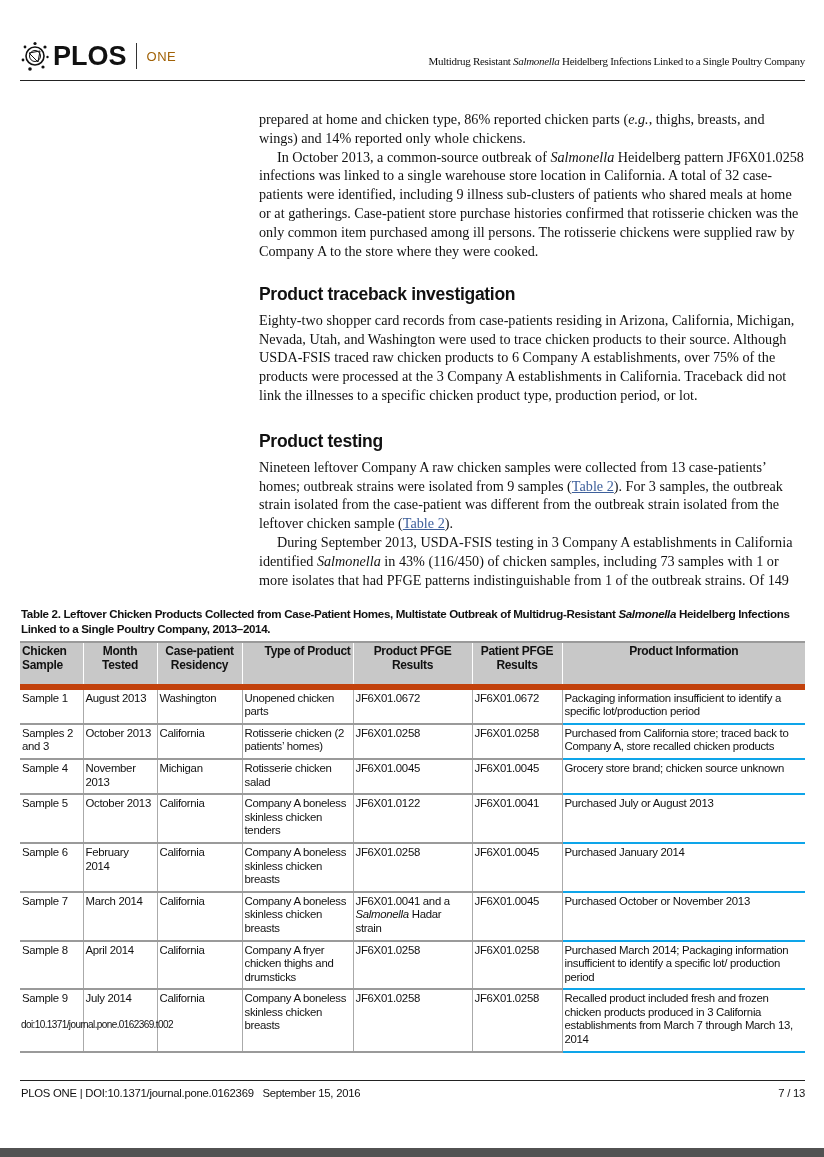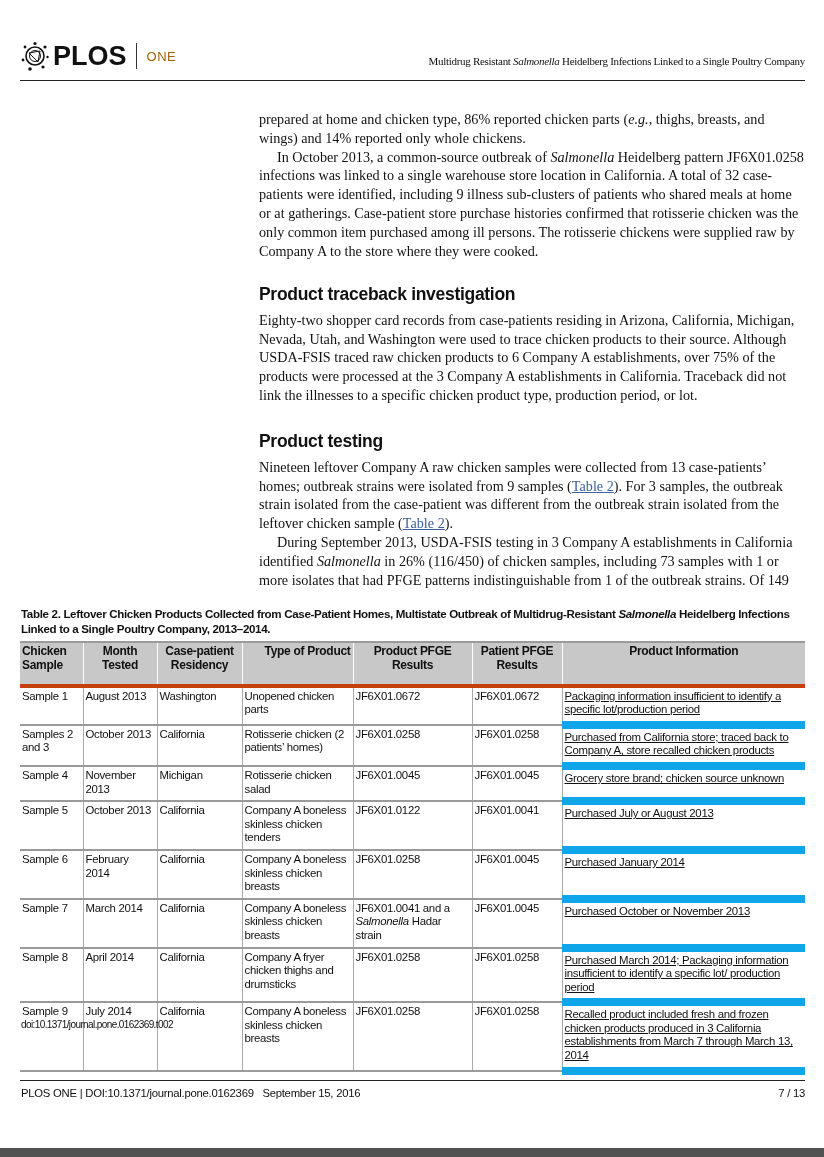--- a/index.html
+++ b/index.html
@@ -14,24 +14,24 @@
   .logo-sep { width: 1px; height: 26px; background: #333; margin: 0 10px 0 9px; }
   .logo-one { font-family: "Liberation Sans", sans-serif; font-size: 13px; letter-spacing: 0.5px; color: #a16207; }
   .running-title { position: absolute; right: 0; top: 19px; font-family: Liberation Serif, serif; font-size: 11px; letter-spacing: -0.3px; color: #111; }
   .body-col { position: absolute; left: 259px; width: 545px; font-size: 14.2px; line-height: 18.8px; }
   .body-col p { margin: 0; }
   .indent { text-indent: 18px; }
   .sec-head { font-family: "Liberation Sans", sans-serif; font-size: 17.5px; margin: 0; letter-spacing: -0.3px; }
   .link { color: #3d5f9b; text-decoration: underline; }
   .caption { position: absolute; left: 21px; top: 607px; width: 785px; font-family: "Liberation Sans", sans-serif; font-weight: bold; font-size: 11.6px; line-height: 14.5px; letter-spacing: -0.35px; }
   table.t2 { position: absolute; left: 20px; top: 641px; width: 785px; border-collapse: collapse; font-family: "Liberation Sans", sans-serif; font-size: 11.4px; line-height: 13.6px; letter-spacing: -0.3px; }
-  table.t2 th { background: #c8c8c8; font-weight: bold; vertical-align: top; padding: 2px 2px 11px 2px; border-top: 2px solid #9a9a9a; border-bottom: 4px solid #c2410c; border-left: 1px solid #fff; font-size: 12px; line-height: 13.8px; }
+  table.t2 th { background: #c8c8c8; font-weight: bold; vertical-align: top; padding: 2px 2px 11px 2px; border-top: 2px solid #9a9a9a; border-bottom: 6px solid #c2410c; border-left: 1px solid #fff; font-size: 12px; line-height: 13.8px; }
   table.t2 td { vertical-align: top; padding: 2px 2px 4px 2px; border-left: 1.5px solid #aaa; border-bottom: 2px solid #9a9a9a; }
   table.t2 td:first-child, table.t2 th:first-child { border-left: none; text-align: left; }
-  table.t2 td.info { border-bottom: 8px solid #0ea5e9; text-decoration: underline; }
+  table.t2 td.info { border-bottom: 2px solid #0ea5e9; }
   .doi { position: absolute; left: 21px; top: 1019px; font-family: Liberation Sans, sans-serif; font-size: 10px; letter-spacing: -0.6px; }
   .footer { position: absolute; left: 20px; top: 1080px; width: 785px; border-top: 1.2px solid #222; font-family: "Liberation Sans", sans-serif; font-size: 11.3px; letter-spacing: -0.25px; }
   .footer-left { position: absolute; left: 1px; top: 6px; white-space: pre; }
   .footer-right { position: absolute; right: 0; top: 6px; }
   .bottom-bar { position: absolute; left: 0; top: 1148px; width: 824px; height: 9px; background: #525252; }
   em { font-style: italic; }
 </style>
 </head>
 <body>
 
@@ -62,21 +62,21 @@
 </div>
 
 <div class="body-col" style="top:285px;">
   <h2 class="sec-head">Product traceback investigation</h2>
   <p style="margin-top:7px;">Eighty-two shopper card records from case-patients residing in Arizona, California, Michigan, Nevada, Utah, and Washington  were used to trace chicken products to their source. Although USDA-FSIS traced raw chicken products to 6 Company A establishments, over 75% of the products were processed at the 3 Company A establishments in California. Traceback did not link the illnesses to a specific chicken product type, production period, or lot.</p>
 </div>
 
 <div class="body-col" style="top:432px;">
   <h2 class="sec-head">Product testing</h2>
   <p style="margin-top:7px;"><span>Nineteen leftover Company A raw chicken samples were collected from 13 case-patients’ homes; outbreak strains were isolated from 9 samples (</span><a class="link">Table 2</a><span>). For 3 samples, the outbreak strain isolated from the case-patient was different from the outbreak strain isolated from the leftover chicken sample (</span><a class="link">Table 2</a><span>).</span></p>
-  <p class="indent"><span>During September 2013, USDA-FSIS testing in 3 Company A establishments in California identified </span><em>Salmonella</em><span> in 26% (116/450) of chicken samples, including 73 samples with 1 or more isolates that had PFGE patterns indistinguishable from 1 of the outbreak strains. Of 149</span></p>
+  <p class="indent"><span>During September 2013, USDA-FSIS testing in 3 Company A establishments in California identified </span><em>Salmonella</em><span> in 43% (116/450) of chicken samples, including 73 samples with 1 or more isolates that had PFGE patterns indistinguishable from 1 of the outbreak strains. Of 149</span></p>
 </div>
 
 <div class="caption"><span>Table 2.  Leftover Chicken Products Collected from Case-Patient Homes, Multistate Outbreak of Multidrug-Resistant </span><em>Salmonella</em><span> Heidelberg Infections Linked to a Single Poultry Company, 2013–2014.</span></div>
 
 <table class="t2">
   <colgroup>
     <col style="width:63px">
       <col style="width:74px">
       <col style="width:85px">
       <col style="width:111px">

